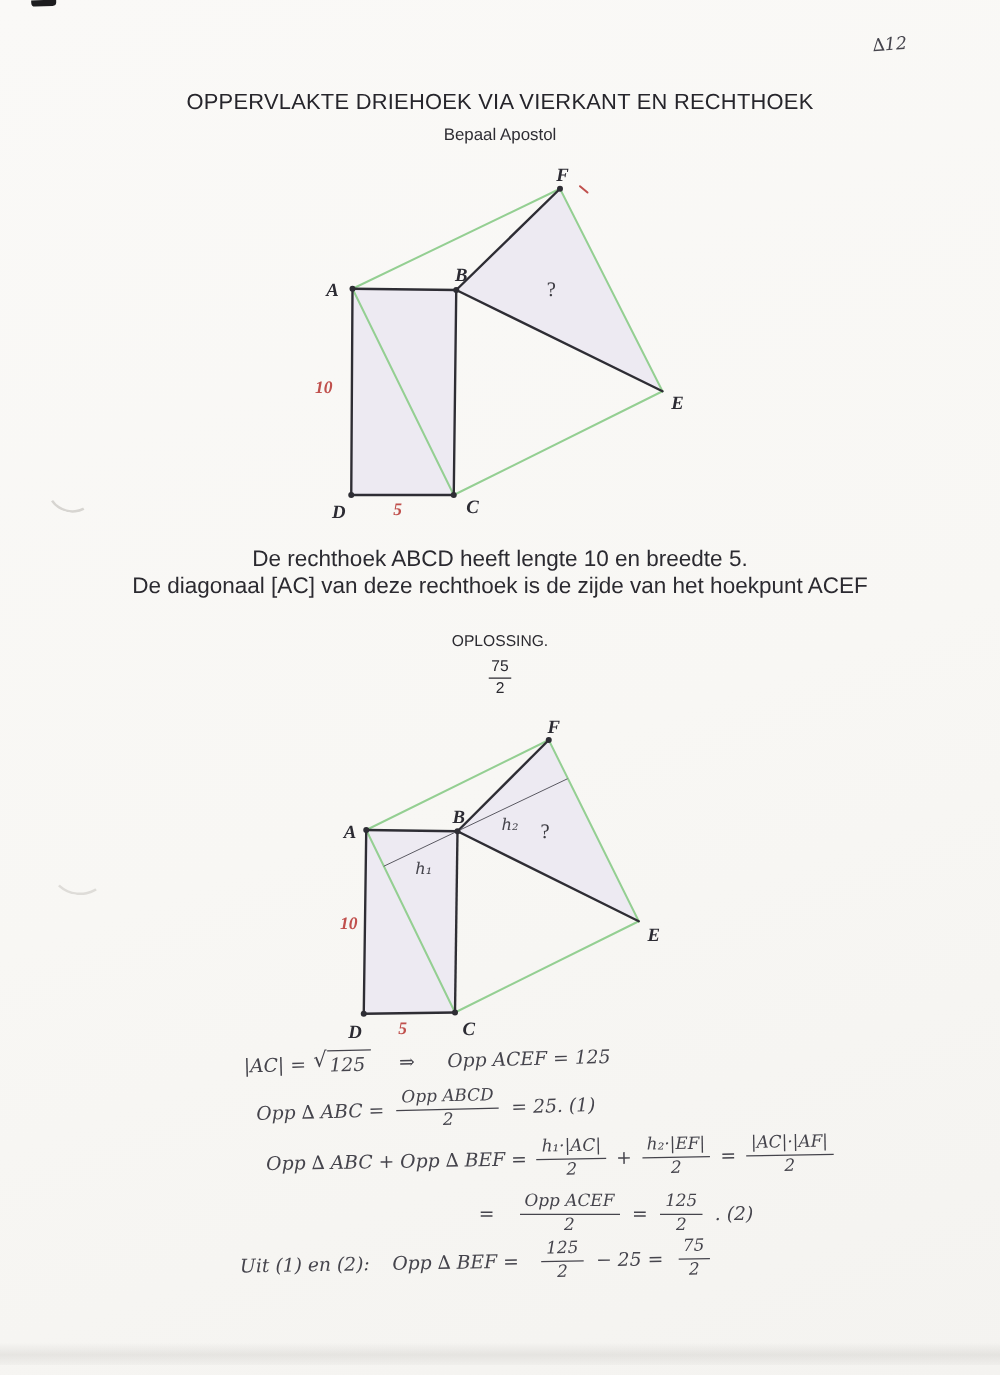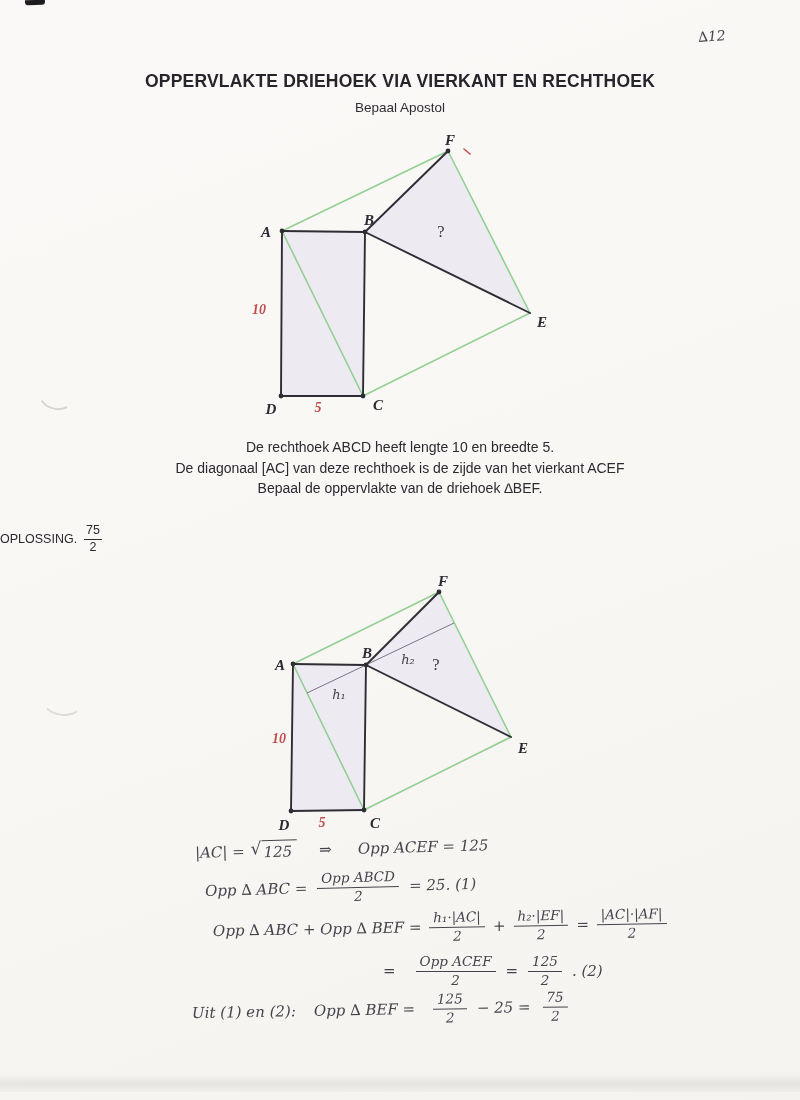--- a/index.html
+++ b/index.html
@@ -8,24 +8,24 @@
         background:linear-gradient(160deg,#faf9f7 0%,#f8f7f4 55%,#f4f3f0 100%);color:#2b2a30;}
   
   .corner-smudge{position:absolute;left:25px;top:0;width:20px;height:5px;background:#1d1d1f;border-radius:0 0 3px 3px;transform:rotate(-2deg);}
   .crescent{position:absolute;border:2.5px solid transparent;border-radius:50%;}
   .crescent.c1{left:38px;top:376px;width:34px;height:30px;border-bottom-color:#d7d5d1;transform:rotate(14deg);}
   .crescent.c2{left:42px;top:684px;width:38px;height:28px;border-bottom-color:#dedcd8;transform:rotate(6deg);}
   .bottom-shadow{position:absolute;left:0;top:1074px;width:100%;height:18px;
         background:linear-gradient(to bottom,rgba(90,85,80,0) 0%,rgba(90,85,80,.10) 55%,rgba(90,85,80,.03) 100%);}
   
   .title{position:absolute;top:71px;left:0;width:100%;margin:0;text-align:center;
-         font-size:17.5px;font-weight:700;letter-spacing:.2px;color:#26252b;}
+         font-size:17.5px;font-weight:400;letter-spacing:.2px;color:#26252b;}
   .author{position:absolute;top:100px;left:0;width:100%;text-align:center;font-size:13.5px;color:#2e2d33;}
-  .problem{position:absolute;top:437px;left:0;width:100%;text-align:center;font-size:14px;line-height:20.5px;color:#2b2a30;}
-  .solution{position:absolute;top:524px;left:0;width:100%;display:flex;justify-content:flex-start;align-items:center;gap:7px;font-size:12.5px;color:#2b2a30;}
+  .problem{position:absolute;top:437px;left:0;width:100%;text-align:center;font-size:18px;line-height:20.5px;color:#2b2a30;}
+  .solution{position:absolute;top:506px;left:0;width:100%;display:flex;justify-content:flex-start;align-items:center;gap:7px;font-size:12.5px;color:#2b2a30;flex-direction:column;}
   .print-frac{display:inline-flex;flex-direction:column;align-items:center;line-height:1.1;font-size:12.5px;}
   .print-frac .num{border-bottom:1.2px solid #2b2a30;padding:0 2px 1px;}
   .print-frac .den{padding-top:1px;}
   
   .hw{font-family:"DejaVu Serif","DejaVu Sans",serif;font-style:italic;color:#45444c;}
   .note{position:absolute;top:28px;left:698px;font-size:14px;transform:rotate(-4deg);}
   .hw-line{position:absolute;display:flex;align-items:center;white-space:pre;
            font-family:"DejaVu Serif","DejaVu Sans",serif;font-style:italic;font-size:15px;color:#45444c;transform-origin:left center;}
   .hw-frac{display:inline-flex;flex-direction:column;align-items:center;font-size:13.5px;line-height:1.15;}
   .hw-frac .hw-num{border-bottom:1.3px solid currentColor;padding:0 4px 1px;}
@@ -112,22 +112,21 @@
         <text class="dim" x="279" y="743">10</text>
         <text class="dim" x="322" y="827">5</text>
         <text class="qmark" x="436" y="670">?</text>
         <text class="hwlab" x="408" y="664">h₂</text>
         <text class="hwlab" x="339" y="699">h₁</text>
       </svg>
     </div>
 
   <div class="problem">
     <div>De rechthoek ABCD heeft lengte 10 en breedte 5.</div>
-    <div>De diagonaal [AC] van deze rechthoek is de zijde van het vierkant ACEF</div>
-    <div>Bepaal de oppervlakte van de driehoek ∆BEF.</div>
+    <div>De diagonaal [AC] van deze rechthoek is de zijde van het hoekpunt ACEF</div>
   </div>
 
   <div class="solution">
     <span>OPLOSSING.</span>
     <span class="print-frac">
       <span class="num">75</span>
       <span class="den">2</span>
     </span>
   </div>
 

